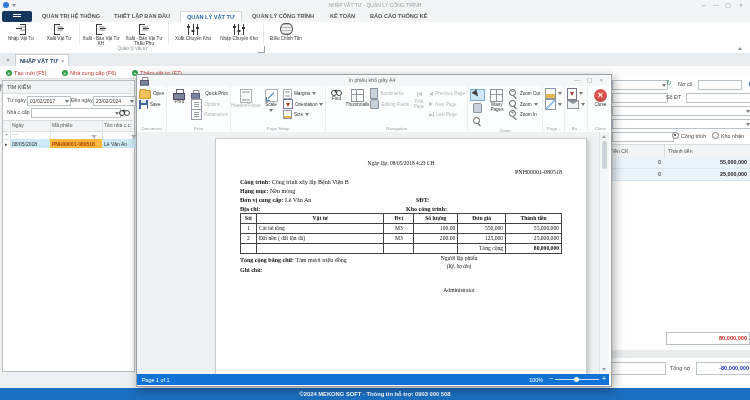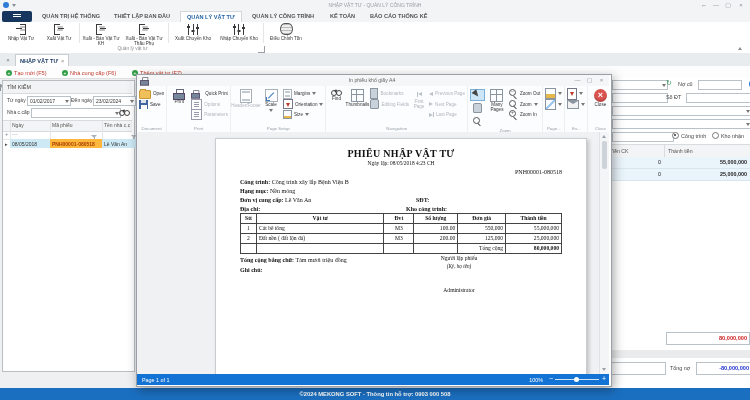--- a/index.html
+++ b/index.html
@@ -563,21 +563,20 @@
               <span class="i i-close-red"></span>
               <span>Close</span>
             </div>
         </div>
         <div class="tbg-label">Close</div>
       </div>
     </div>
 
     <div class="abs dlg-content">
       <div class="abs page">
-        <div class="abs doc-title nowrap">PHIẾU NHẬP VẬT TƯ</div>
         <div class="abs doc-sub nowrap">Ngày lập: 08/05/2018 4:23 CH</div>
         <div class="abs doc-code nowrap">PNH00001-080518</div>
         <div class="doc-line" style="left:24px;top:40px;"><b>Công trình:</b> <span>Công trình xây lắp Bệnh Viện B</span></div>
         <div class="doc-line" style="left:24px;top:49px;"><b>Hạng mục:</b> <span>Nền móng</span></div>
         <div class="doc-line" style="left:24px;top:58px;"><b>Đơn vị cung cấp:</b> <span>Lê Văn An</span></div>
         <div class="doc-line" style="left:200px;top:58px;font-weight:bold;">SĐT:</div>
         <div class="doc-line" style="left:24px;top:67px;font-weight:bold;">Địa chỉ:</div>
         <div class="doc-line" style="left:190px;top:67px;font-weight:bold;">Kho công trình:</div>
         <table class="doc-table">
           <colgroup>

